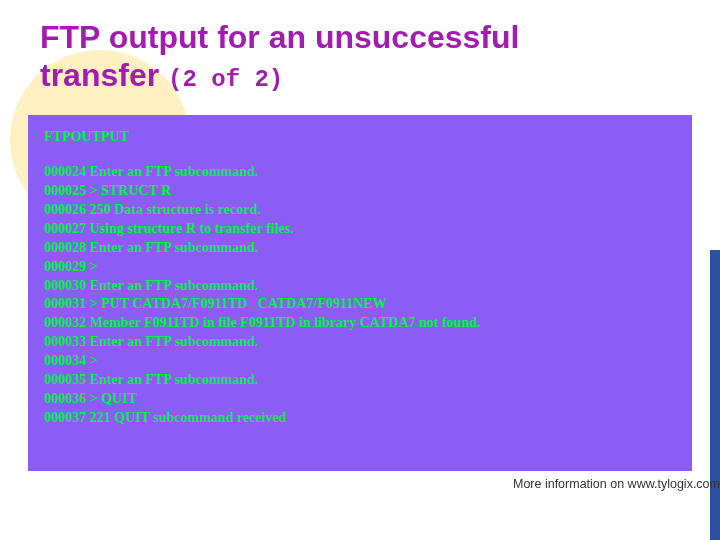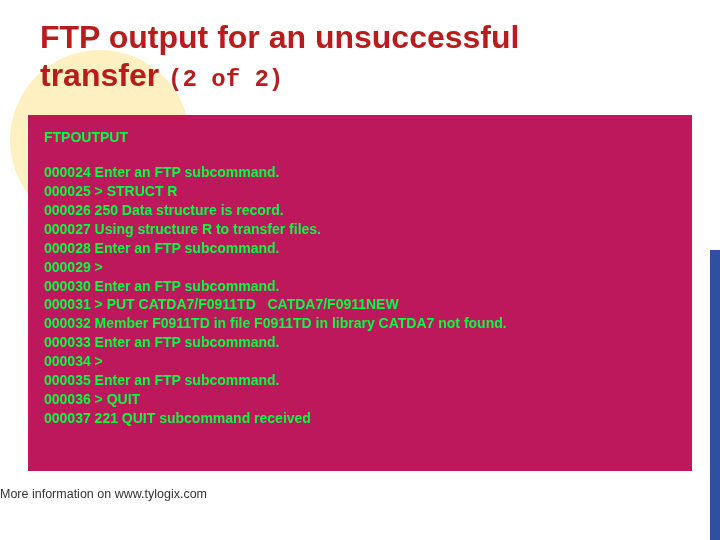--- a/index.html
+++ b/index.html
@@ -31,56 +31,56 @@
     height: 290px;
     background: #2f4fa0;
     z-index: 0;
   }
   .slide-title {
     position: relative;
     z-index: 1;
     margin: 18px 12px 12px 40px;
     font-size: 32px;
     font-weight: bold;
-    color: #b91c1c;
+    color: #a21caf;
     line-height: 1.2;
   }
   .slide-title .sub {
     font-size: 24px;
     font-weight: bold;
     font-family: Liberation Mono, monospace;
   }
   .terminal {
     position: relative;
     z-index: 1;
     margin: 20px 28px 0 28px;
-    background: #be185d;
+    background: #8b5cf6;
     color: #00ff41;
-    font-family: Liberation Sans, sans-serif;
+    font-family: Liberation Serif, serif;
     font-size: 14px;
     font-weight: bold;
     padding: 14px 16px 12px 16px;
     box-sizing: border-box;
     min-height: 356px;
   }
   .terminal .header {
     display: block;
     margin-bottom: 18px;
   }
   .terminal .lines {
     white-space: pre;
     line-height: 1.35;
   }
   .footer {
     position: relative;
     z-index: 1;
-    text-align: left;
+    text-align: right;
     font-size: 12.5px;
     color: #333;
-    margin-top: 16px;
+    margin-top: 6px;
   }
 </style>
 </head>
 <body>
 
 <div class="bg-circle"></div>
 <div class="bg-bar"></div>
 
 <div class="slide-title">
   <span>FTP output for an unsuccessful</span><br>

